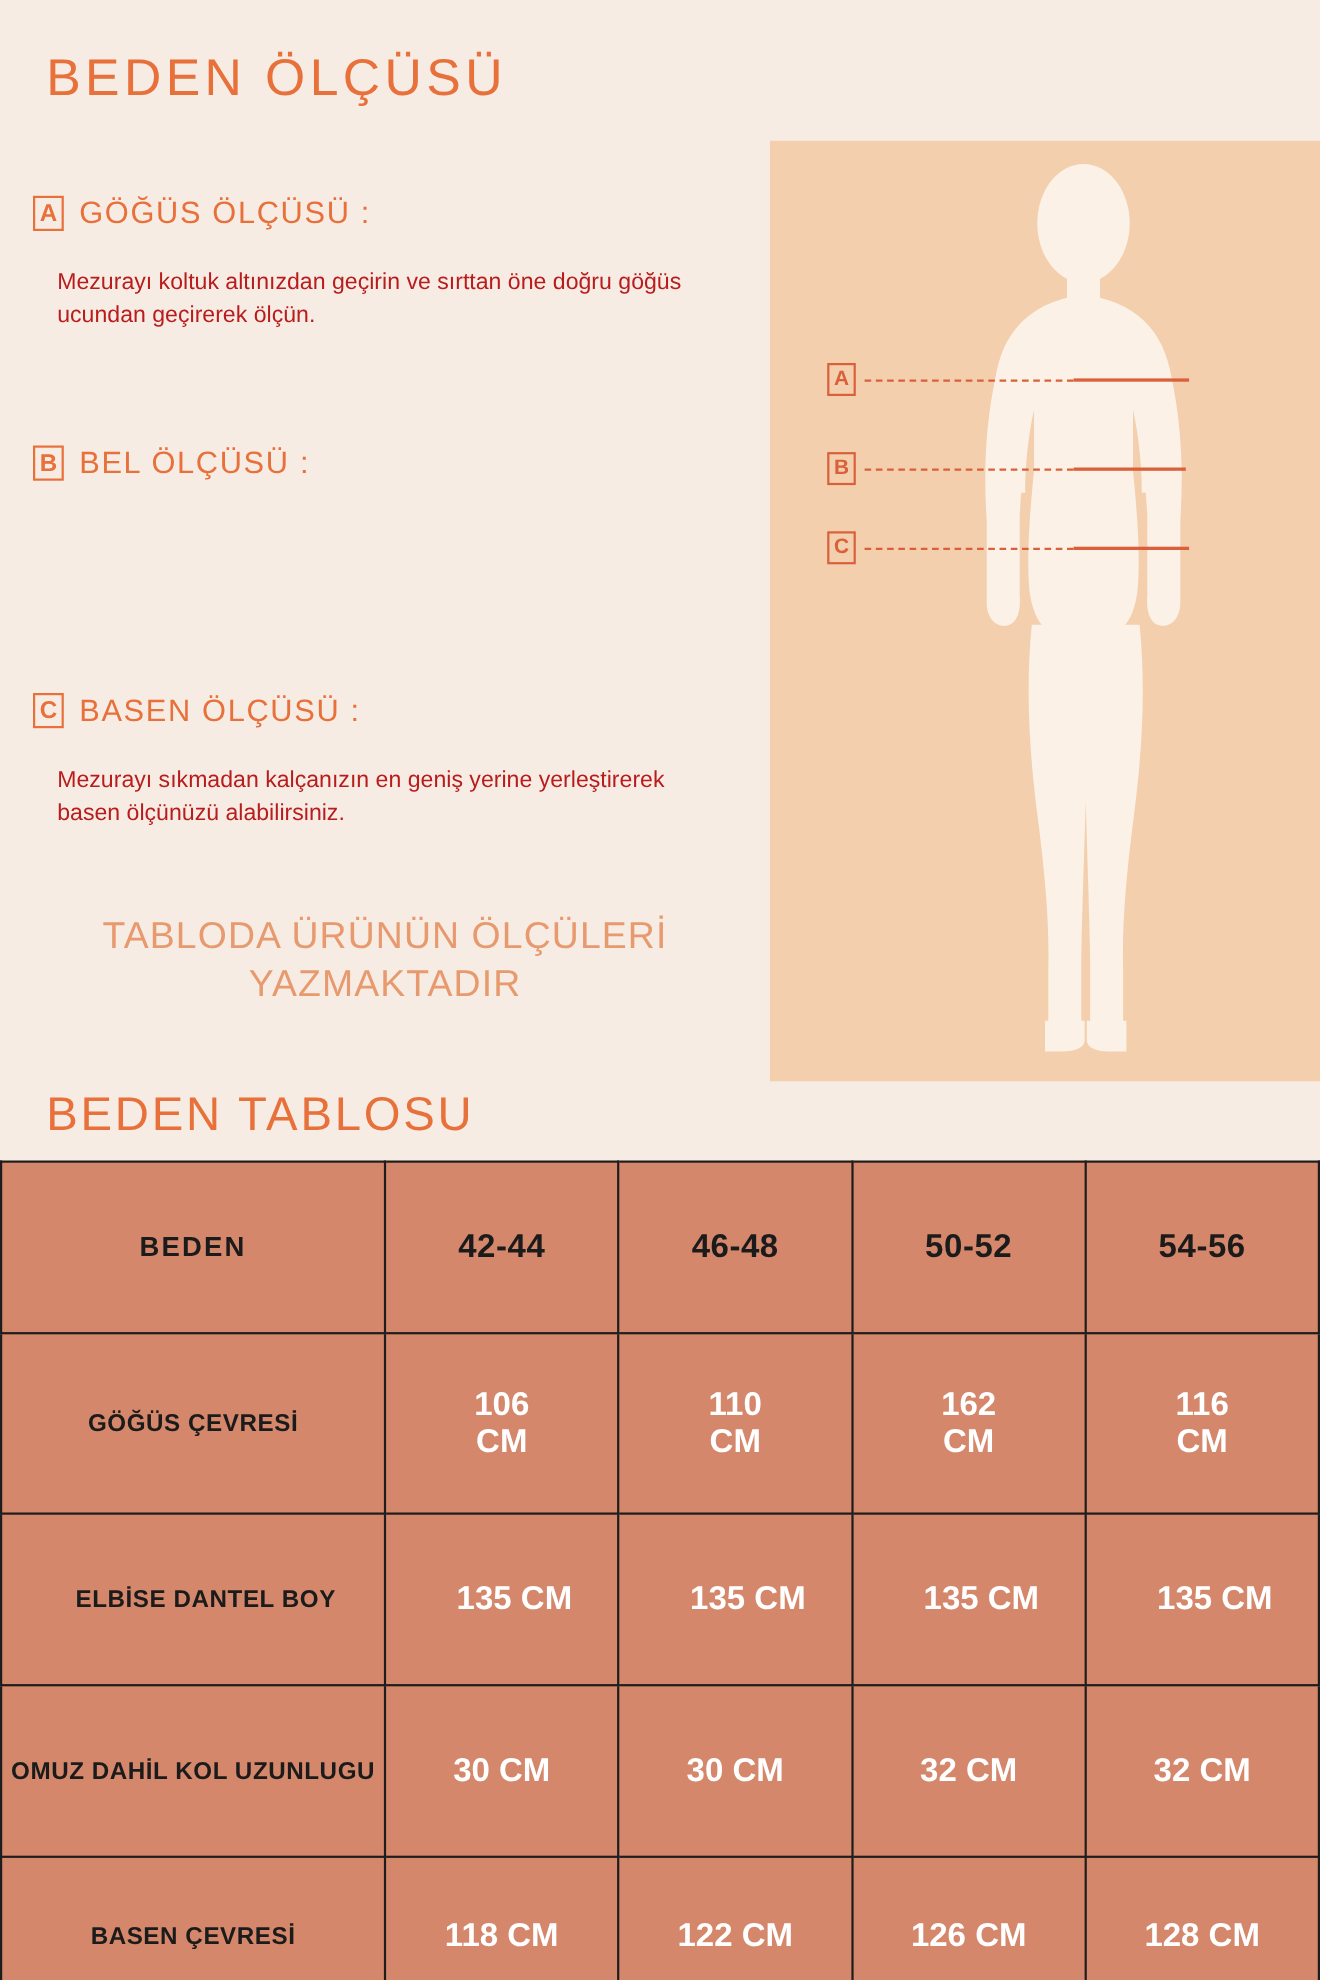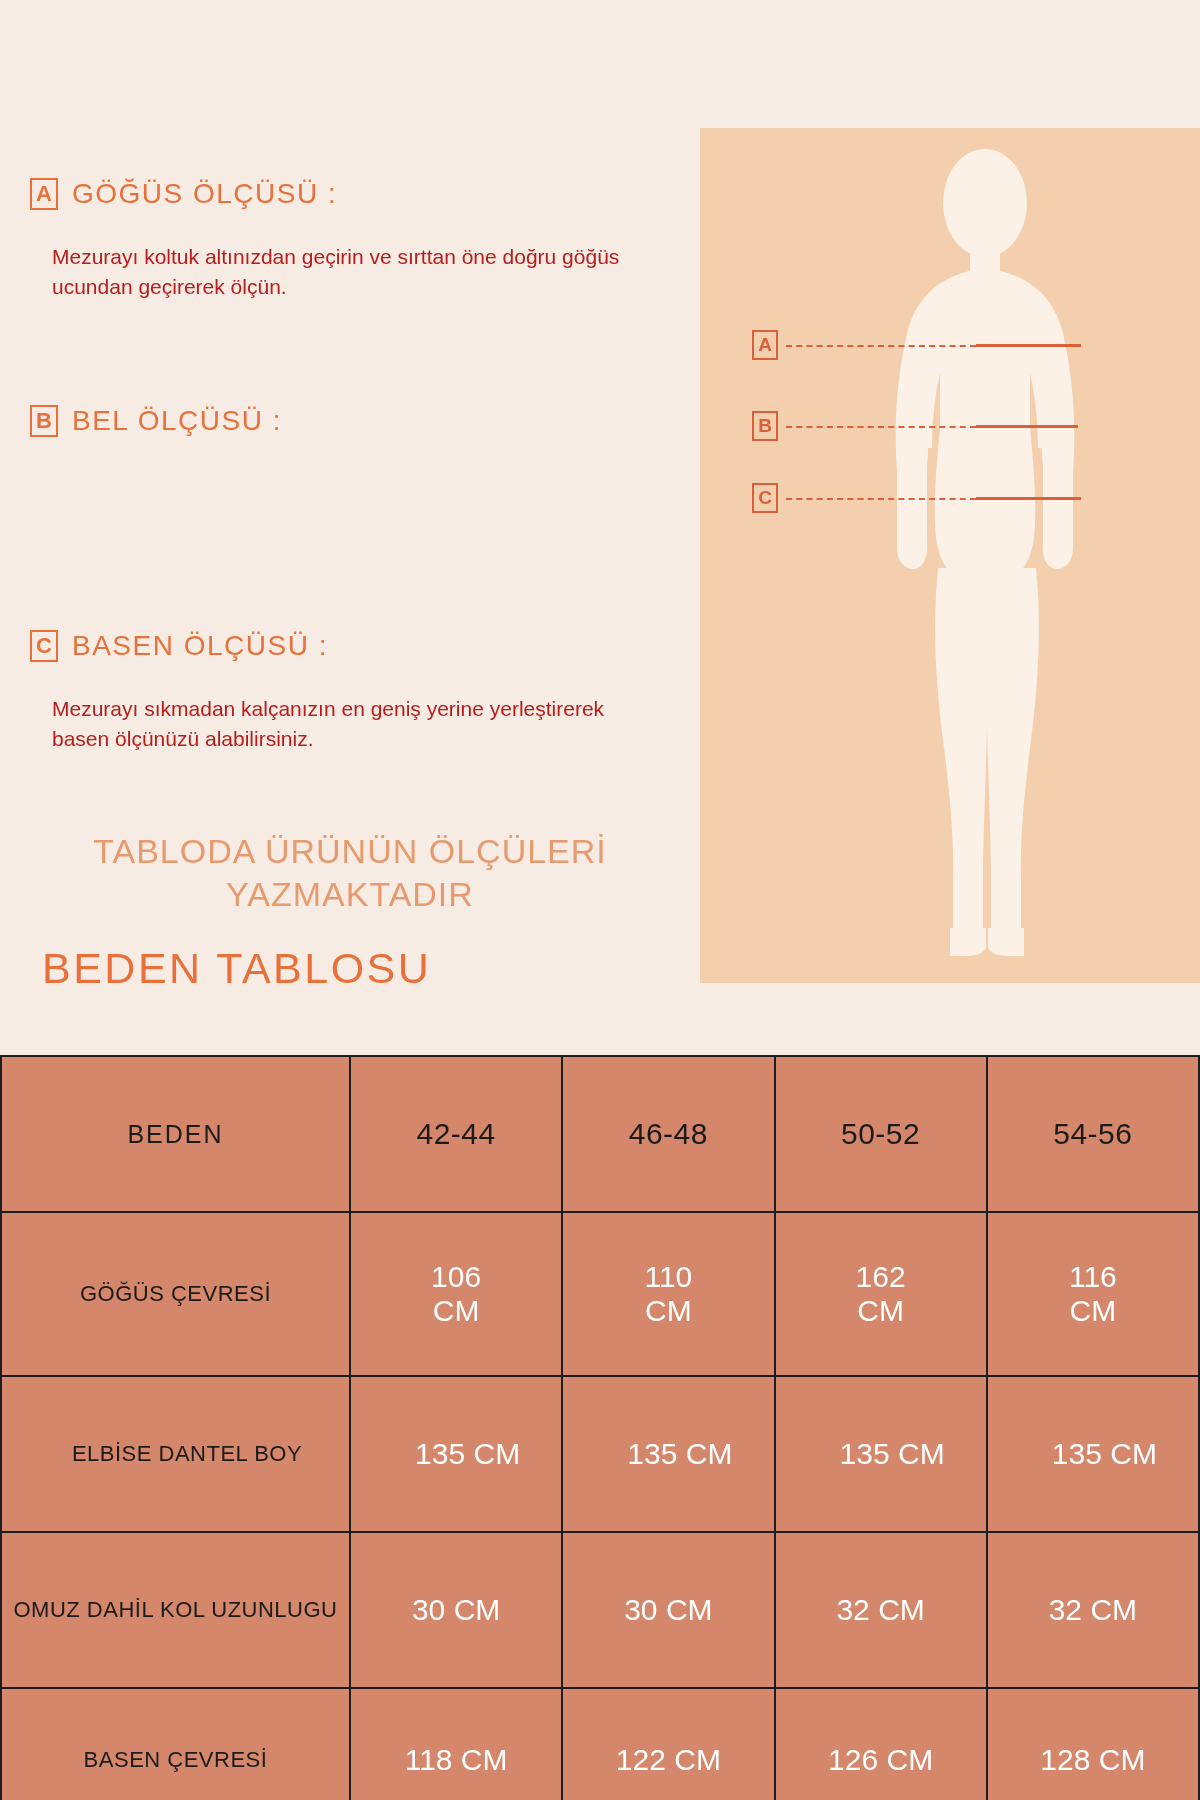--- a/index.html
+++ b/index.html
@@ -88,21 +88,21 @@
     color: #e89a6f;
     font-size: 34px;
     letter-spacing: 1px;
     line-height: 1.25;
     font-weight: 400;
   }
 
   .table-title {
     position: absolute;
     left: 42px;
-    top: 944px;
+    top: 989px;
     font-size: 43px;
     letter-spacing: 2.5px;
     color: #e8703a;
     font-weight: 400;
   }
 
   
   .figure-panel {
     position: absolute;
     left: 700px;
@@ -158,21 +158,21 @@
     width: 1200px;
     border-collapse: collapse;
     table-layout: fixed;
   }
   .size-table td, .size-table th {
     border: 2px solid #1d1d1d;
     background: #d4876a;
     text-align: center;
     vertical-align: middle;
     color: #ffffff;
-    font-weight: 400;
+    font-weight: 700;
   }
   .size-table .rowhead {
     color: #1b1b1b;
     font-size: 22px;
     letter-spacing: 0.5px;
     line-height: 1.2;
     width: 345px;
   }
   .size-table thead th.rowhead {
     font-size: 25px;
@@ -193,20 +193,21 @@
   .row-h-3 td { height: 152px; }
   .row-h-4 td { height: 140px; }
   .val .cm-stack { display: block; text-align: center; }
 </style>
 </head>
 <body>
 
 <div class="page">
   <div class="top">
 
+    <div class="main-title">BEDEN ÖLÇÜSÜ</div>
 
     <div class="section sec-a">
       <div class="sec-head">
         <span class="badge">A</span>
         <span class="sec-title">GÖĞÜS ÖLÇÜSÜ :</span>
       </div>
       <div class="sec-body">Mezurayı koltuk altınızdan geçirin ve sırttan öne doğru göğüs ucundan geçirerek ölçün.</div>
     </div>
 
     <div class="section sec-b">

